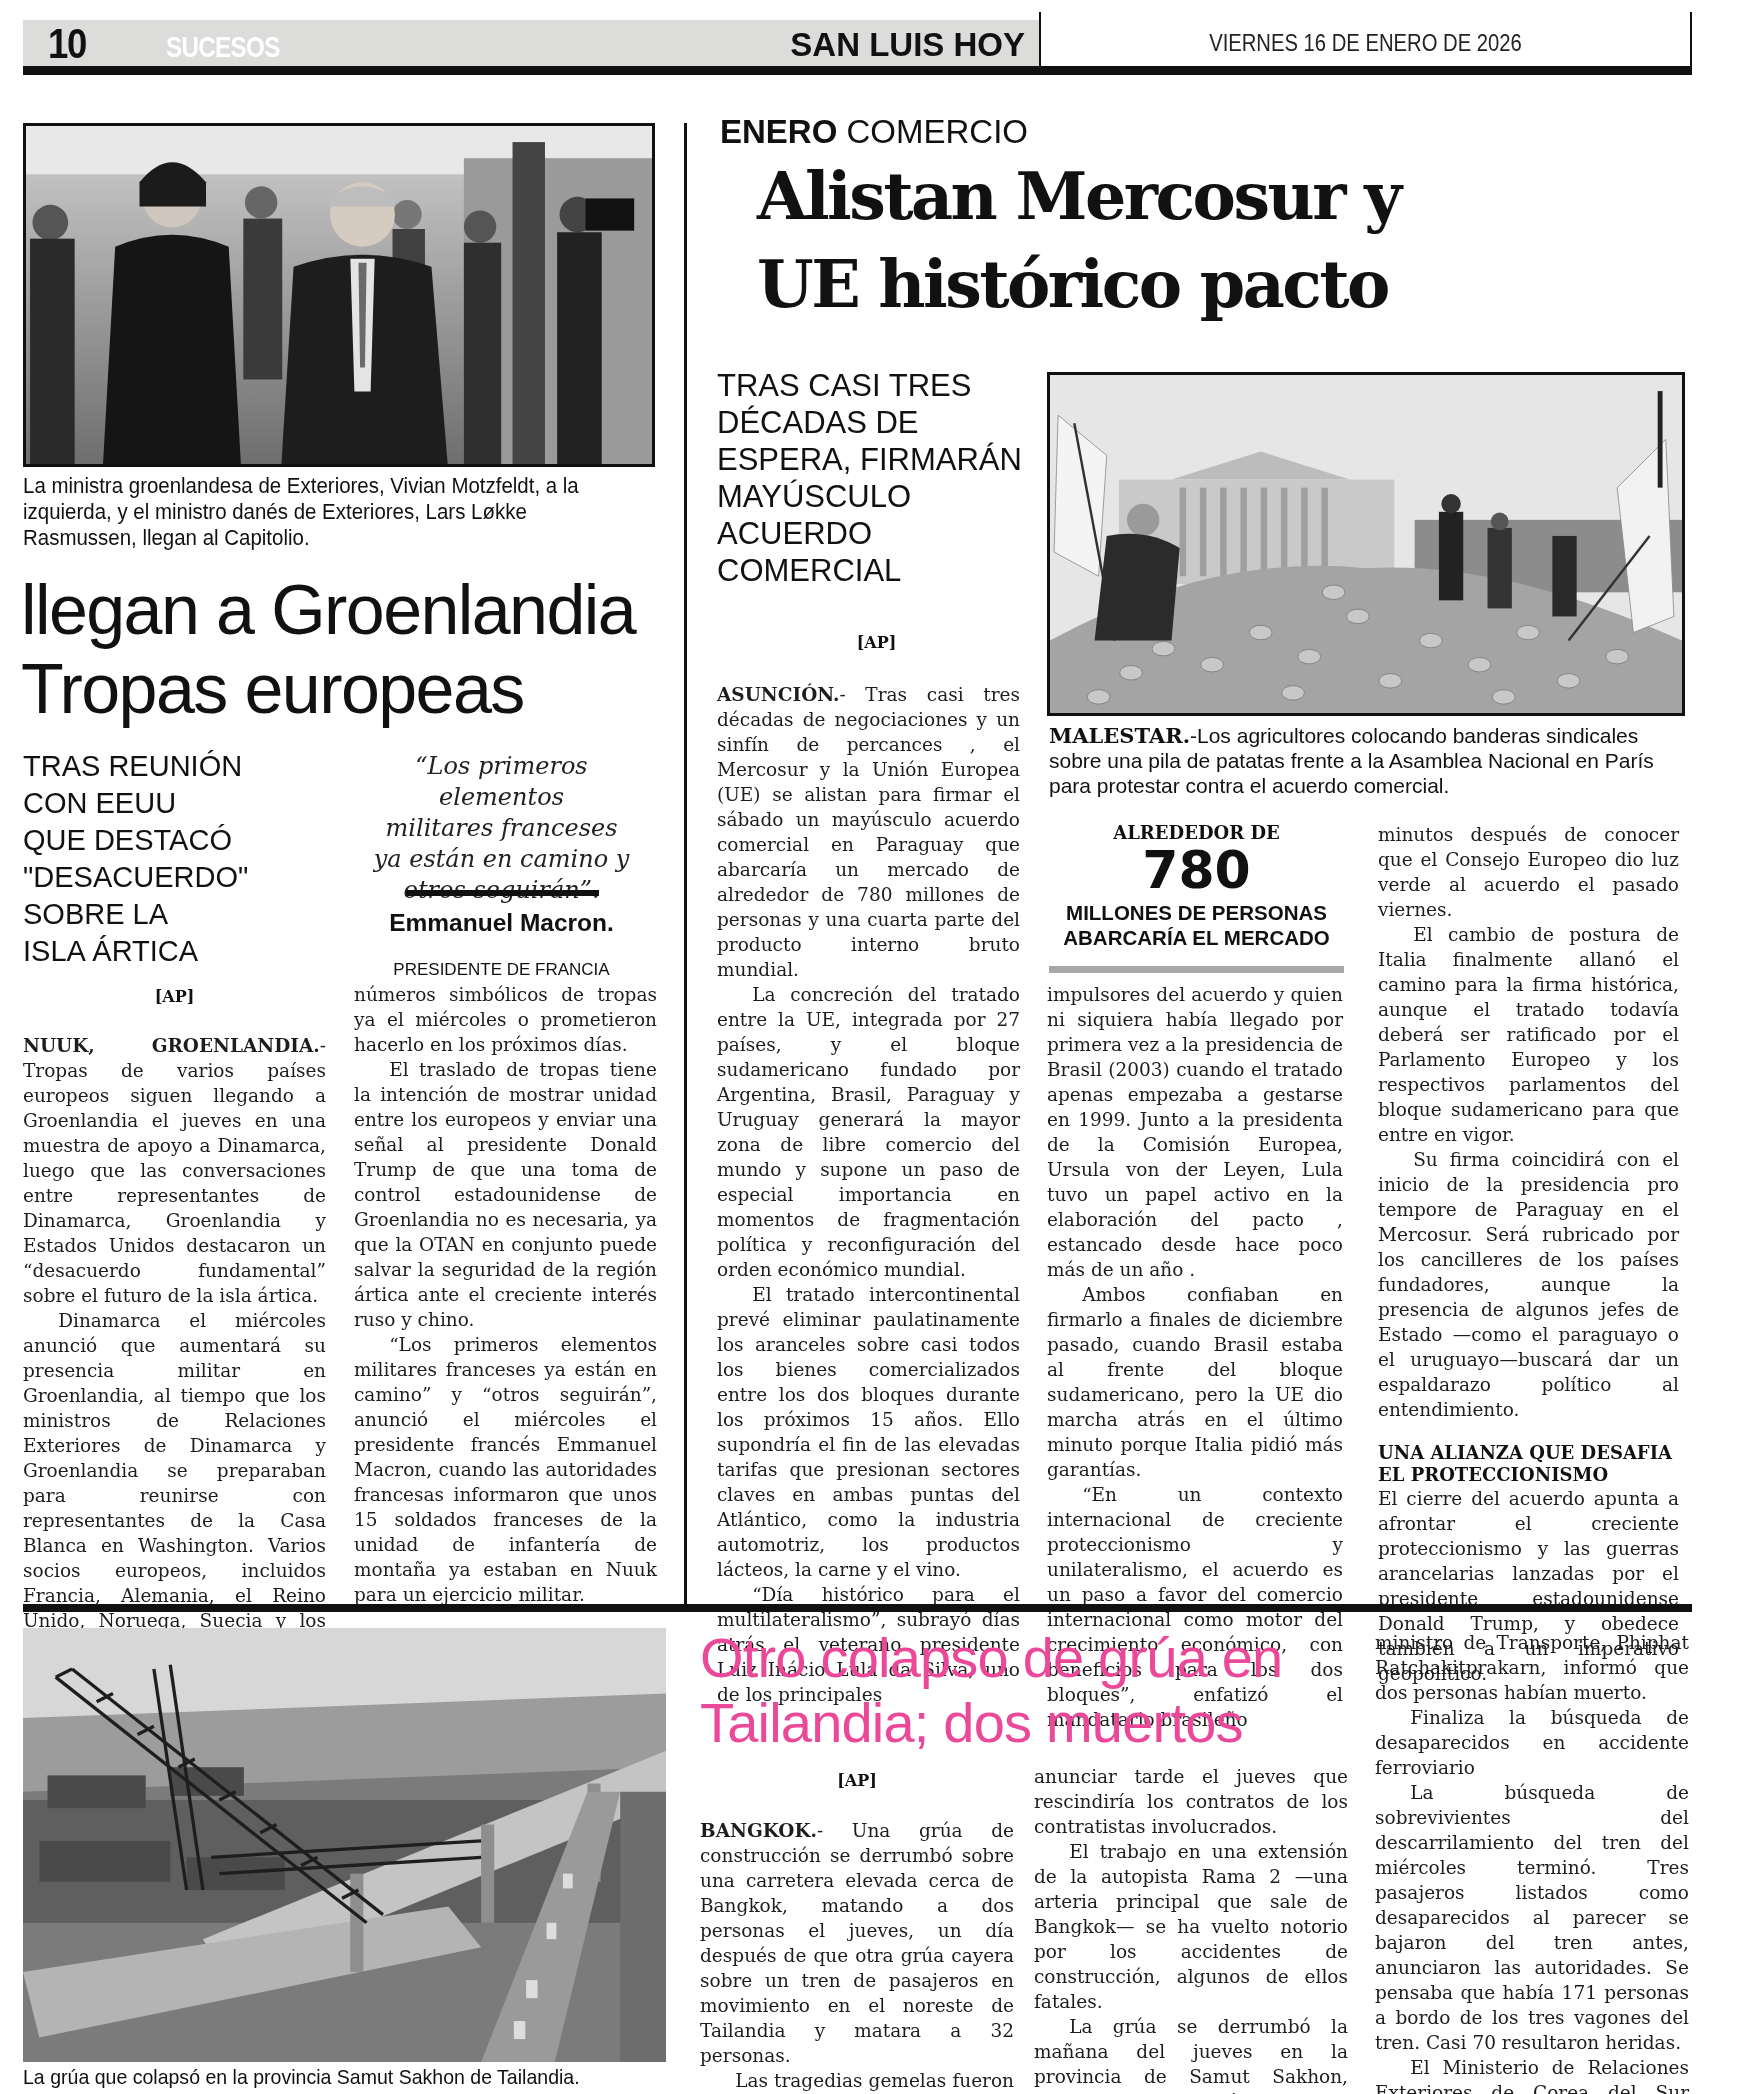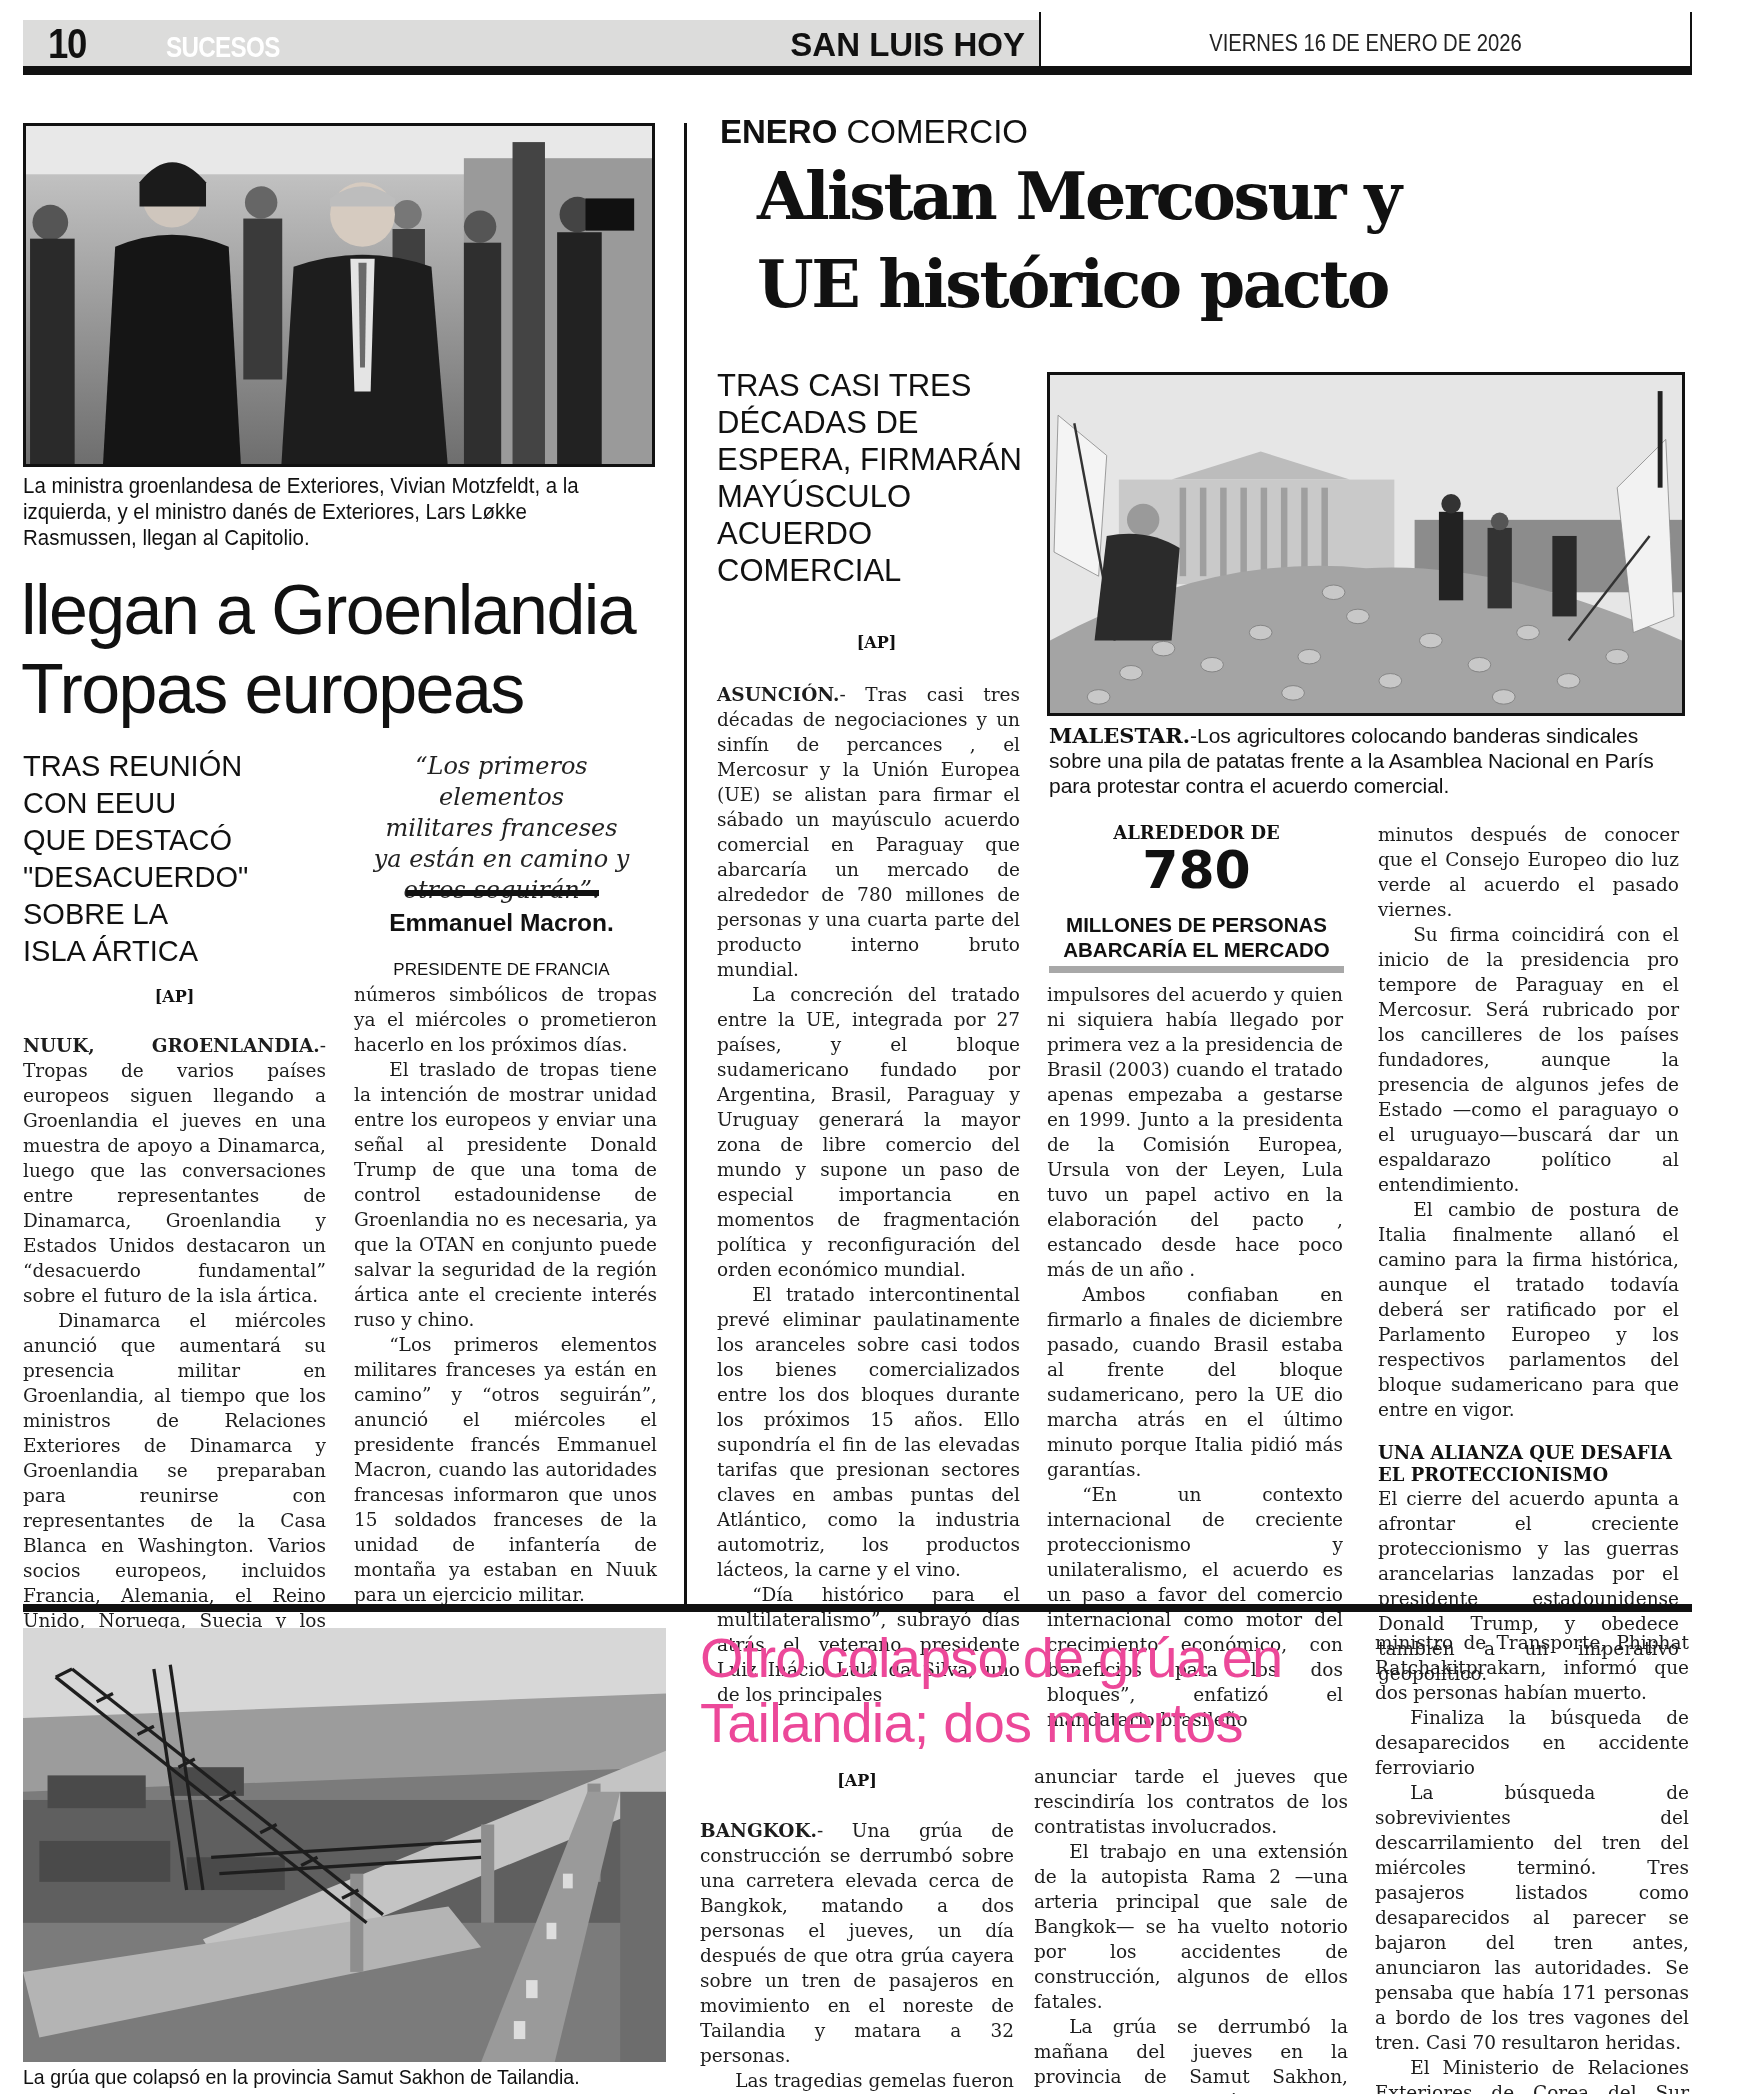--- a/index.html
+++ b/index.html
@@ -38,21 +38,21 @@
   
   .kicker { position: absolute; left: 720px; top: 113px; font-family: "Liberation Sans", sans-serif; font-size: 33px; line-height: 38px; color: #111; }
   .kicker b { font-weight: 700; }
   .hl2 { position: absolute; left: 717px; top: 152px; width: 982px; font-family: "DejaVu Serif", serif; font-weight: 700; font-size: 65px; line-height: 88px; letter-spacing: -2.5px; color: #111; margin-left: 40px; }
   .deck2 { position: absolute; left: 717px; top: 367px; width: 319px; font-family: "Liberation Sans", sans-serif; font-size: 31px; line-height: 37px; color: #111; }
   .cap2 { position: absolute; left: 1049px; top: 723px; width: 646px; font-family: "Liberation Sans", sans-serif; font-size: 21px; line-height: 25px; color: #111; }
   .cap2 b { font-family: "DejaVu Serif", serif; font-weight: 700; }
   .fact { position: absolute; left: 1049px; top: 822px; width: 295px; text-align: center; }
   .fact-top { font-family: "DejaVu Serif", serif; font-weight: 700; font-size: 18px; line-height: 21px; color: #111; }
   .fact-num { font-family: "DejaVu Sans", sans-serif; font-weight: 700; font-size: 52px; line-height: 54px; color: #111; }
-  .fact-bottom { font-family: "Liberation Sans", sans-serif; font-weight: 700; font-size: 20.5px; line-height: 24.5px; color: #111; margin-top: 16px; }
+  .fact-bottom { font-family: "Liberation Sans", sans-serif; font-weight: 700; font-size: 20.5px; line-height: 24.5px; color: #111; margin-top: 4px; }
   .fact-rule { position: absolute; left: 1049px; top: 966px; width: 295px; height: 6.5px; background: #a8a8a8; }
   .subhead { font-family: "DejaVu Serif", serif; font-weight: 700; font-size: 18px; line-height: 22px; text-indent: 0 !important; margin-top: 19.6px; color: #111; }
 
   
   .hl3 { position: absolute; left: 700px; top: 1625px; width: 671px; font-family: "Liberation Sans", sans-serif; font-size: 56px; line-height: 65px; letter-spacing: -0.8px; color: #ec4899; }
   .cap3 { position: absolute; left: 23px; top: 2065px; width: 655px; font-family: "Liberation Sans", sans-serif; font-size: 21px; line-height: 24.5px; color: #111; transform: scaleX(0.93); transform-origin: left; }
 </style>
 </head>
 <body>
 
@@ -229,22 +229,22 @@
   <p>El tratado intercontinental prevé eliminar paulatinamente los aranceles sobre casi todos los bienes comercializados entre los dos bloques durante los próximos 15 años. Ello supondría el fin de las elevadas tarifas que presionan sectores claves en ambas puntas del Atlántico, como la industria automotriz, los productos lácteos, la carne y el vino.</p>
   <p>“Día histórico para el multilateralismo”, subrayó días atrás el veterano presidente Luiz Inácio Lula da Silva, uno de los principales</p>
 </div>
 <div class="col-text" style="left:1047px; top:982px; width:296px;">
   <p class="first">impulsores del acuerdo y quien ni siquiera había llegado por primera vez a la presidencia de Brasil (2003) cuando el tratado apenas empezaba a gestarse en 1999. Junto a la presidenta de la Comisión Europea, Ursula von der Leyen, Lula tuvo un papel activo en la elaboración del pacto , estancado desde hace poco más de un año .</p>
   <p>Ambos confiaban en firmarlo a finales de diciembre pasado, cuando Brasil estaba al frente del bloque sudamericano, pero la UE dio marcha atrás en el último minuto porque Italia pidió más garantías.</p>
   <p>“En un contexto internacional de creciente proteccionismo y unilateralismo, el acuerdo es un paso a favor del comercio internacional como motor del crecimiento económico, con beneficios para los dos bloques”, enfatizó el mandatario brasileño</p>
 </div>
 <div class="col-text" style="left:1378px; top:822px; width:301px;">
   <p class="first">minutos después de conocer que el Consejo Europeo dio luz verde al acuerdo el pasado viernes.</p>
+  <p>El cambio de postura de Italia finalmente allanó el camino para la firma histórica, aunque el tratado todavía deberá ser ratificado por el Parlamento Europeo y los respectivos parlamentos del bloque sudamericano para que entre en vigor.</p>
   <p>Su firma coincidirá con el inicio de la presidencia pro tempore de Paraguay en el Mercosur. Será rubricado por los cancilleres de los países fundadores, aunque la presencia de algunos jefes de Estado —como el paraguayo o el uruguayo—buscará dar un espaldarazo político al entendimiento.</p>
-  <p>El cambio de postura de Italia finalmente allanó el camino para la firma histórica, aunque el tratado todavía deberá ser ratificado por el Parlamento Europeo y los respectivos parlamentos del bloque sudamericano para que entre en vigor.</p>
   <p class="subhead"><span>UNA ALIANZA QUE DESAFIA</span><br><span>EL PROTECCIONISMO</span></p>
   <p class="first">El cierre del acuerdo apunta a afrontar el creciente proteccionismo y las guerras arancelarias lanzadas por el presidente estadounidense Donald Trump, y obedece también a un imperativo geopolítico.</p>
 </div>
 
 <div class="rule" style="left:23px; top:1604px; width:1669px; height:8.2px;"></div>
 
 <div class="photo" style="left:23px; top:1628px; width:643px; height:434px; border:none;">
   <svg viewBox="0 0 786 530" preserveAspectRatio="none">
     <rect width="786" height="530" fill="#7b7b7b"></rect>
     <rect width="786" height="110" fill="#d7d7d7"></rect>

